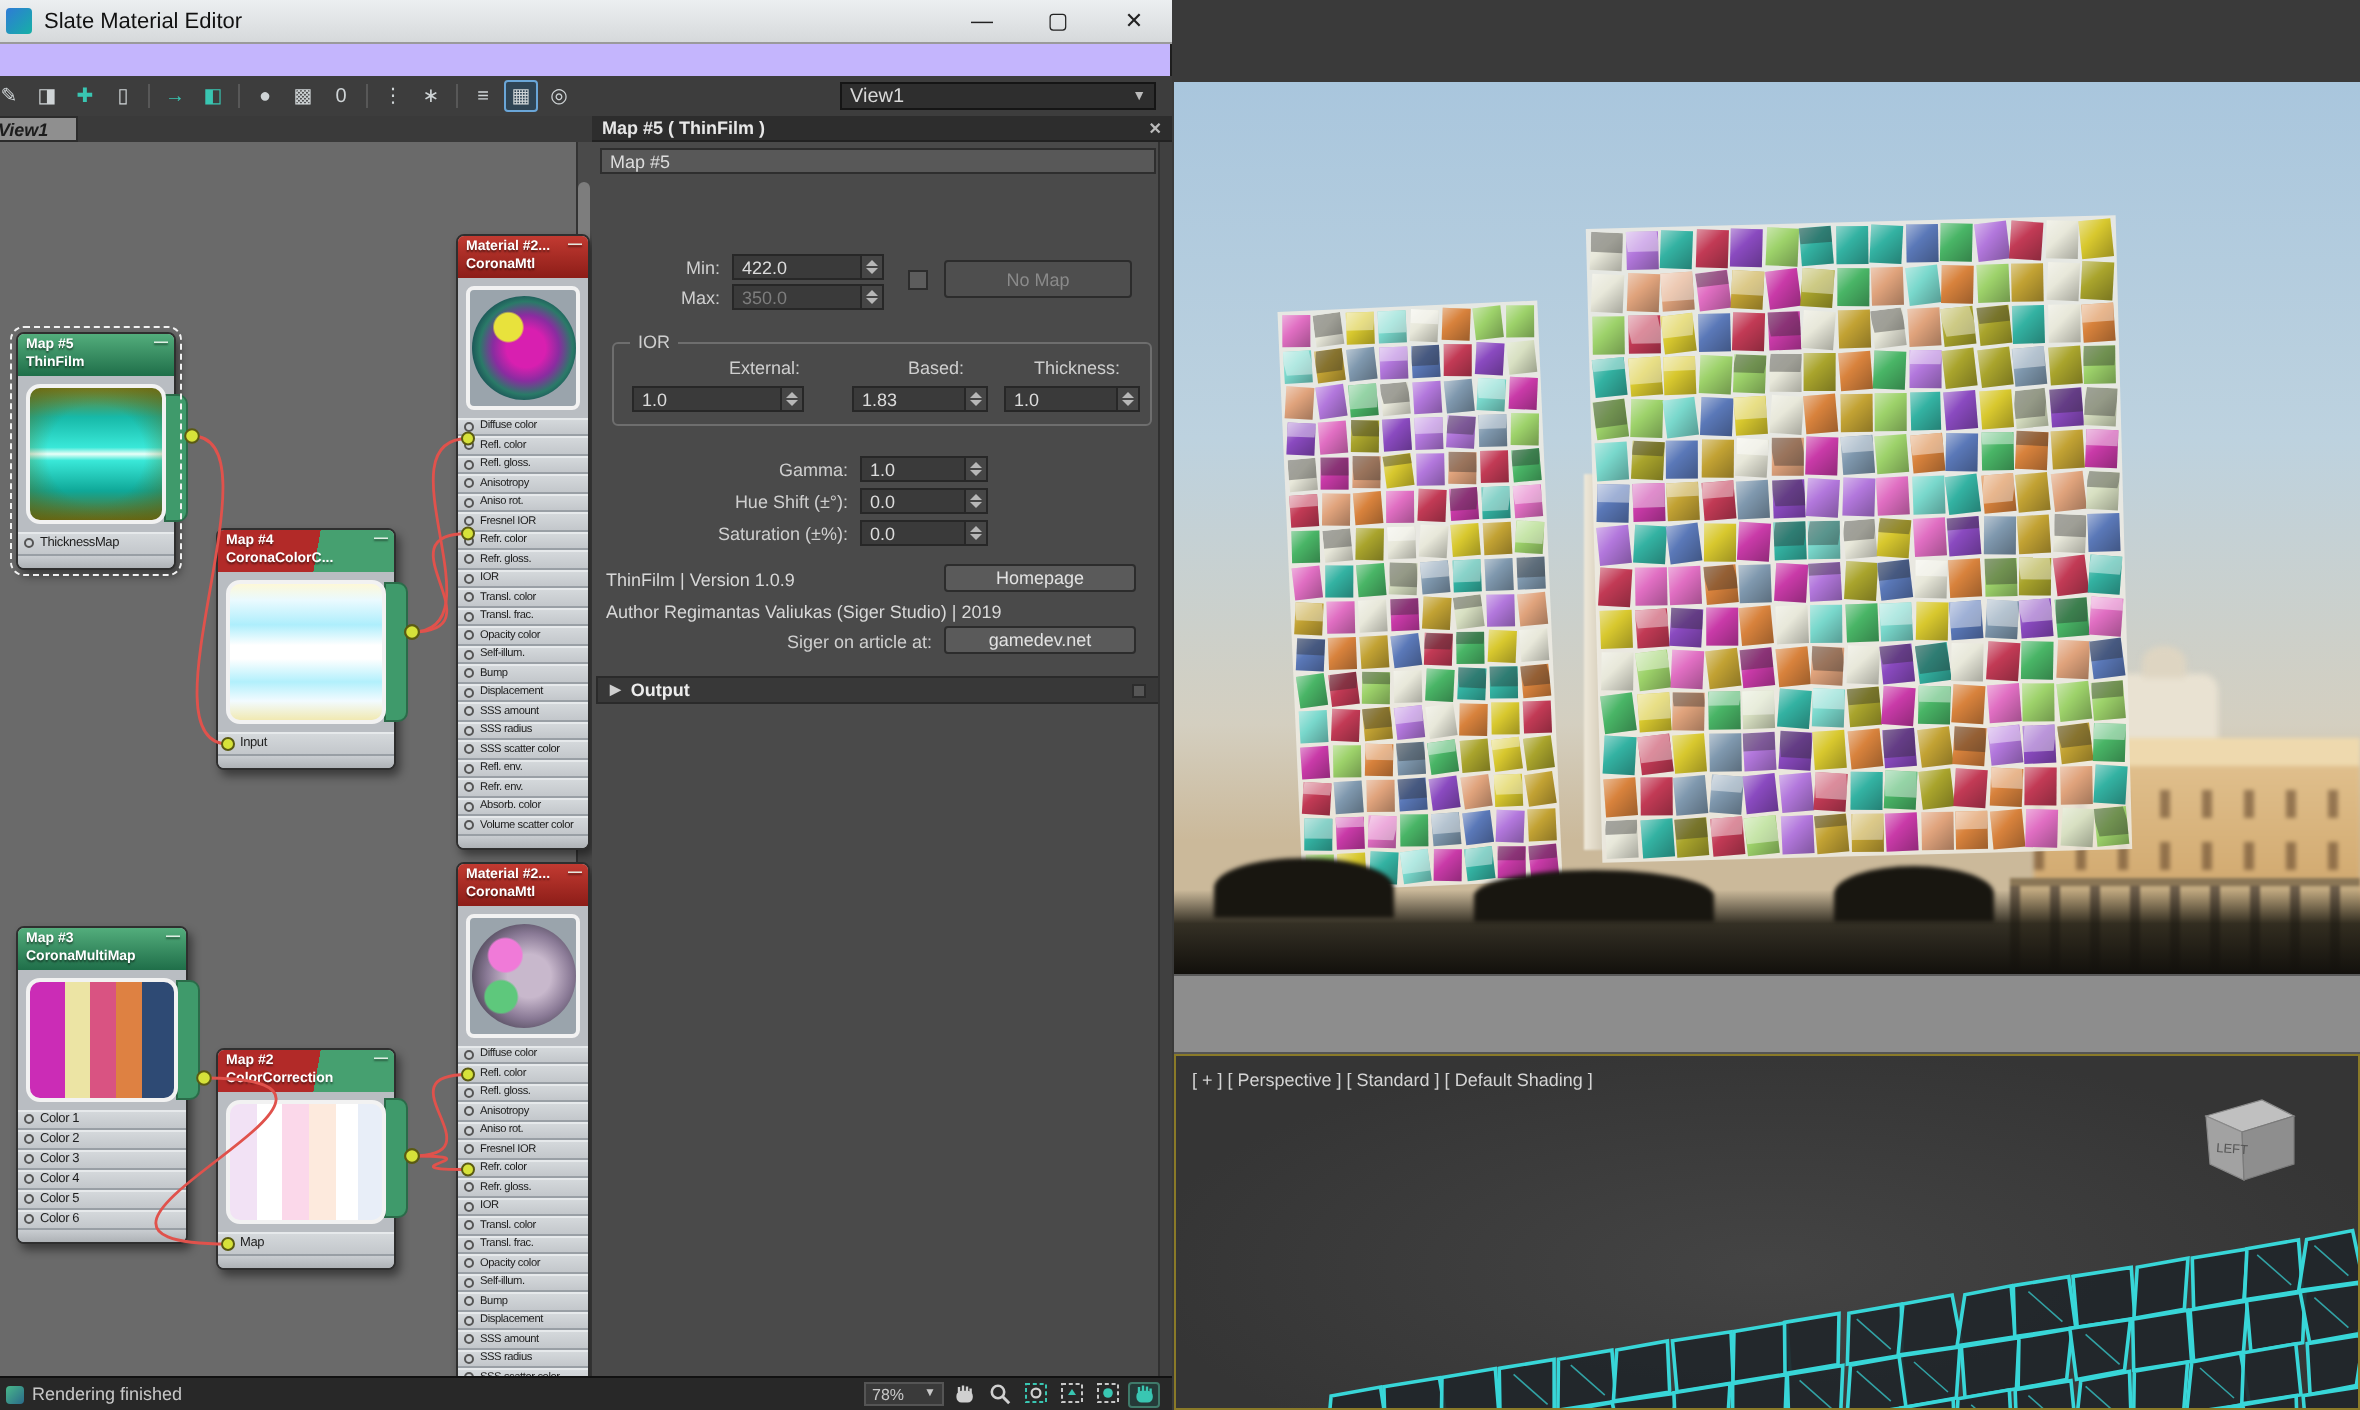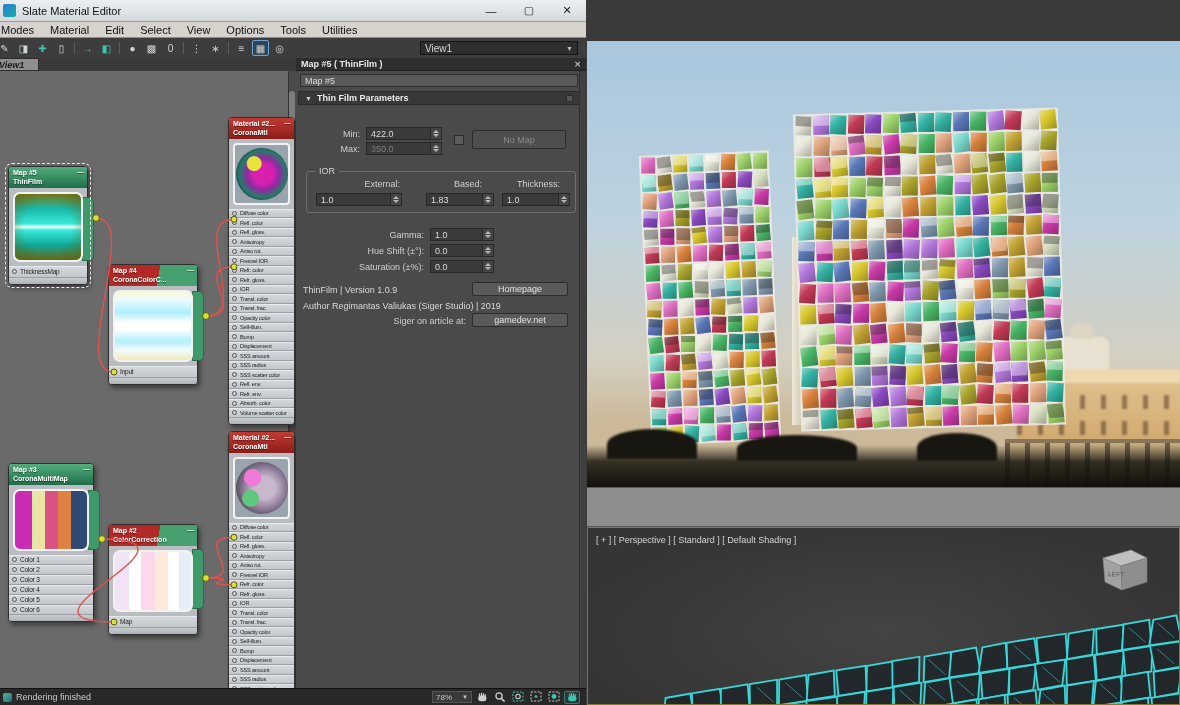--- a/index.html
+++ b/index.html
@@ -174,30 +174,20 @@
     <div id="titlebar">
       <div id="titleicon"></div>
       <div id="titletext">Slate Material Editor</div>
       <div class="winbtns">
         <div class="winbtn">—</div>
         <div class="winbtn">▢</div>
         <div class="winbtn">✕</div>
       </div>
     </div>
 
-    <div id="menubar">
-        <div class="menu-item">Modes</div>
-        <div class="menu-item">Material</div>
-        <div class="menu-item">Edit</div>
-        <div class="menu-item">Select</div>
-        <div class="menu-item">View</div>
-        <div class="menu-item">Options</div>
-        <div class="menu-item">Tools</div>
-        <div class="menu-item">Utilities</div>
-      </div>
 
     <div id="toolbar">
 
       <div class="tbi">✎</div>
         <div class="tbi">◨</div>
         <div class="tbi teal">✚</div>
         <div class="tbi">▯</div>
         <div class="tbsep"></div>
         <div class="tbi teal">→</div>
         <div class="tbi teal">◧</div>
@@ -517,25 +507,20 @@
         </div>
     </div>
 
     <div id="panel">
       <div id="panel-header">
         <span>Map #5  ( ThinFilm )</span>
         <span id="panel-close">✕</span>
       </div>
       <div id="name-field">Map #5</div>
 
-      <div class="rollout" style="top:33px;">
-        <span class="tri">▼</span>
-        <span>Thin Film Parameters</span>
-        <span class="sq"></span>
-      </div>
 
       <div class="plabel" style="left:14px; top:71px; width:50px;">Min:</div>
       <div class="spin" style="left:70px; top:69px; width:76px;">
         <span class="spin-val">422.0</span>
         <span class="spin-btns">
             <i class="up"></i>
             <i class="dn"></i>
           </span>
       </div>
       <div class="plabel" style="left:14px; top:86px; width:50px;">Max:</div>
@@ -601,20 +586,25 @@
             <i class="dn"></i>
           </span>
       </div>
 
       <div class="ptext" style="left:7px; top:227px;">ThinFilm | Version 1.0.9</div>
       <div class="pbtn" style="left:176px; top:224px; width:96px; height:14px;">Homepage</div>
       <div class="ptext" style="left:7px; top:243px;">Author Regimantas Valiukas (Siger Studio) | 2019</div>
       <div class="plabel" style="left:50px; top:258px; width:120px;">Siger on article at:</div>
       <div class="pbtn" style="left:176px; top:255px; width:96px; height:14px;">gamedev.net</div>
 
+      <div class="rollout" style="top:280px;">
+        <span class="tri">▶</span>
+        <span>Output</span>
+        <span class="sq"></span>
+      </div>
 
       <div id="panel-scroll"></div>
     </div>
 
     <div id="statusbar">
       <div id="status-icon"></div>
       <div id="status-msg">Rendering finished</div>
       <div id="zoom-select">
         <span>78%</span>
         <span class="arr">▼</span>

